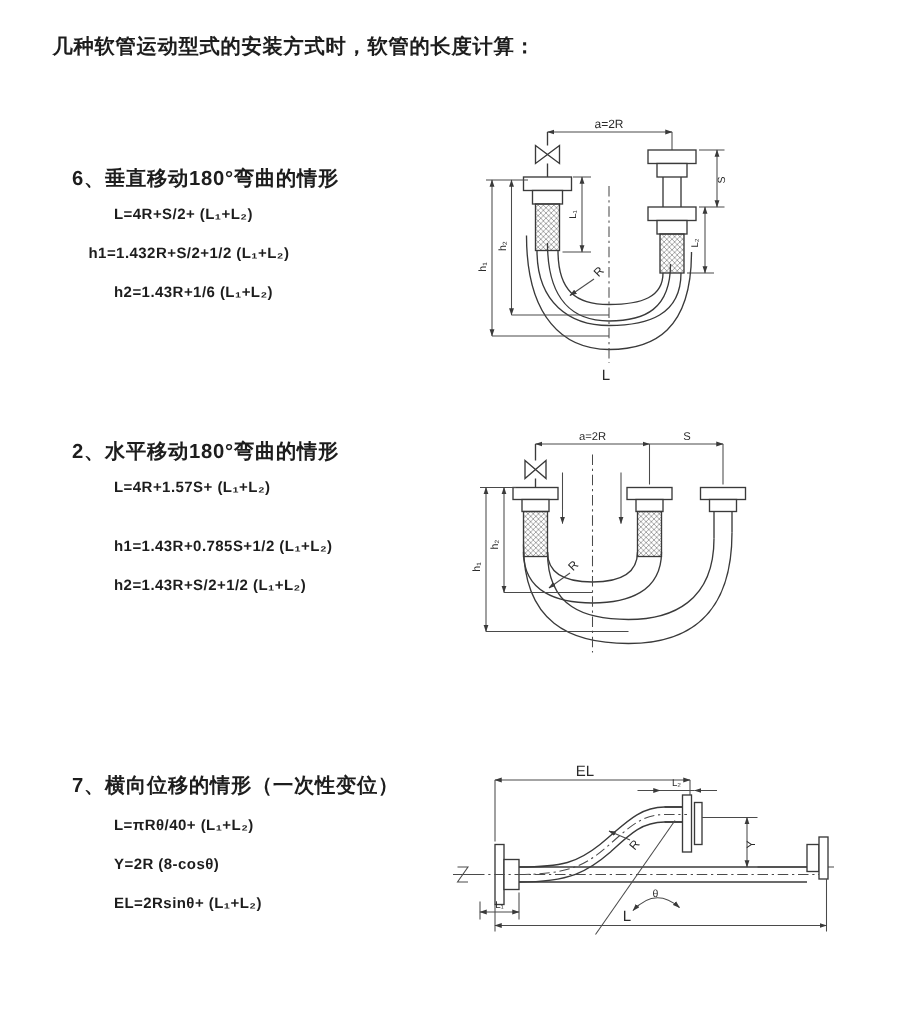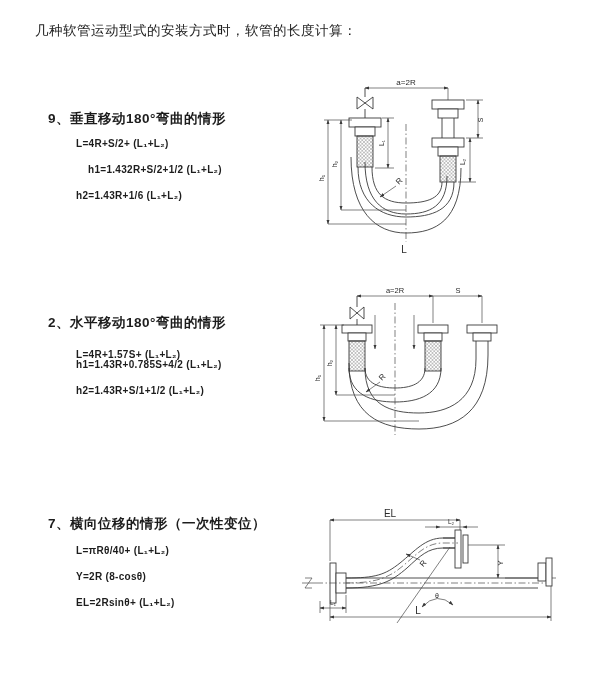--- a/index.html
+++ b/index.html
@@ -2,21 +2,21 @@
 <html><head>
 <meta charset="utf-8">
 <style>
   html,body{margin:0;padding:0;}
   body{
     width:600px;height:675px;background:#ffffff;position:relative;
     font-family:"Liberation Sans","DejaVu Sans",sans-serif;color:#1d1d1d;
     overflow:hidden;
   }
   .abs{position:absolute;}
-  .doc-title{left:35px;top:22px;font-size:13.5px;font-weight:400;letter-spacing:0.5px;}
+  .doc-title{left:35px;top:22px;font-size:13.5px;font-weight:700;letter-spacing:0.5px;}
   .sec-heading{font-size:13.5px;font-weight:700;letter-spacing:0.5px;}
   .formula{font-size:10px;font-weight:700;letter-spacing:0.3px;}
   svg text{font-family:"Liberation Sans","DejaVu Sans",sans-serif;fill:#2a2a2a;}
   .ln{stroke:#3a3a3a;stroke-width:0.9;fill:none;}
   .dim{stroke:#4a4a4a;stroke-width:0.7;fill:none;}
   .dash{stroke:#4a4a4a;stroke-width:0.7;fill:none;stroke-dasharray:7 2.5 1.5 2.5;}
   .fit{fill:#ffffff;stroke:#3a3a3a;stroke-width:0.9;}
   .braid{fill:url(#braid);stroke:#3a3a3a;stroke-width:0.9;}
   .valve{fill:#ffffff;stroke:#3a3a3a;stroke-width:0.9;}
 </style>
@@ -29,29 +29,29 @@
       <path d="M0,0 L6,2 L0,4 Z" fill="#3a3a3a"></path>
     </marker>
     <pattern id="braid" width="3.5" height="3.5" patternUnits="userSpaceOnUse">
       <path d="M0,3.5 L3.5,0 M0,0 L3.5,3.5" stroke="#8a8a8a" stroke-width="0.5"></path>
     </pattern>
   </defs>
 </svg>
 
 <div class="abs doc-title">几种软管运动型式的安装方式时，软管的长度计算：</div>
 
-<div class="abs sec-heading" style="left:48px;top:110px">9、垂直移动180°弯曲的情形</div>
+<div class="abs sec-heading" style="left:48px;top:110px">6、垂直移动180°弯曲的情形</div>
 <div class="abs formula" style="left:76px;top:138px">L=4R+S/2+ (L₁+L₂)</div>
-<div class="abs formula" style="left:88px;top:164px">h1=1.432R+S/2+1/2 (L₁+L₂)</div>
+<div class="abs formula" style="left:59px;top:164px">h1=1.432R+S/2+1/2 (L₁+L₂)</div>
 <div class="abs formula" style="left:76px;top:190px">h2=1.43R+1/6 (L₁+L₂)</div>
 
-<div class="abs sec-heading" style="left:48px;top:314px">2、水平移动180°弯曲的情形</div>
-<div class="abs formula" style="left:76px;top:349px">L=4R+1.57S+ (L₁+L₂)</div>
-<div class="abs formula" style="left:76px;top:359px">h1=1.43R+0.785S+4/2 (L₁+L₂)</div>
-<div class="abs formula" style="left:76px;top:385px">h2=1.43R+S/1+1/2 (L₁+L₂)</div>
+<div class="abs sec-heading" style="left:48px;top:292px">2、水平移动180°弯曲的情形</div>
+<div class="abs formula" style="left:76px;top:320px">L=4R+1.57S+ (L₁+L₂)</div>
+<div class="abs formula" style="left:76px;top:359px">h1=1.43R+0.785S+1/2 (L₁+L₂)</div>
+<div class="abs formula" style="left:76px;top:385px">h2=1.43R+S/2+1/2 (L₁+L₂)</div>
 
 <div class="abs sec-heading" style="left:48px;top:515px">7、横向位移的情形（一次性变位）</div>
 <div class="abs formula" style="left:76px;top:545px">L=πRθ/40+ (L₁+L₂)</div>
 <div class="abs formula" style="left:76px;top:571px">Y=2R (8-cosθ)</div>
 <div class="abs formula" style="left:76px;top:597px">EL=2Rsinθ+ (L₁+L₂)</div>
 
 <svg class="abs" style="left:308px;top:72px" width="285" height="185" viewBox="0 0 285 185">
   <g>
     <line class="dim" x1="57" y1="16" x2="140" y2="16" marker-start="url(#arw)" marker-end="url(#arw)"></line>
     <line class="dim" x1="140" y1="16" x2="140" y2="28"></line>

